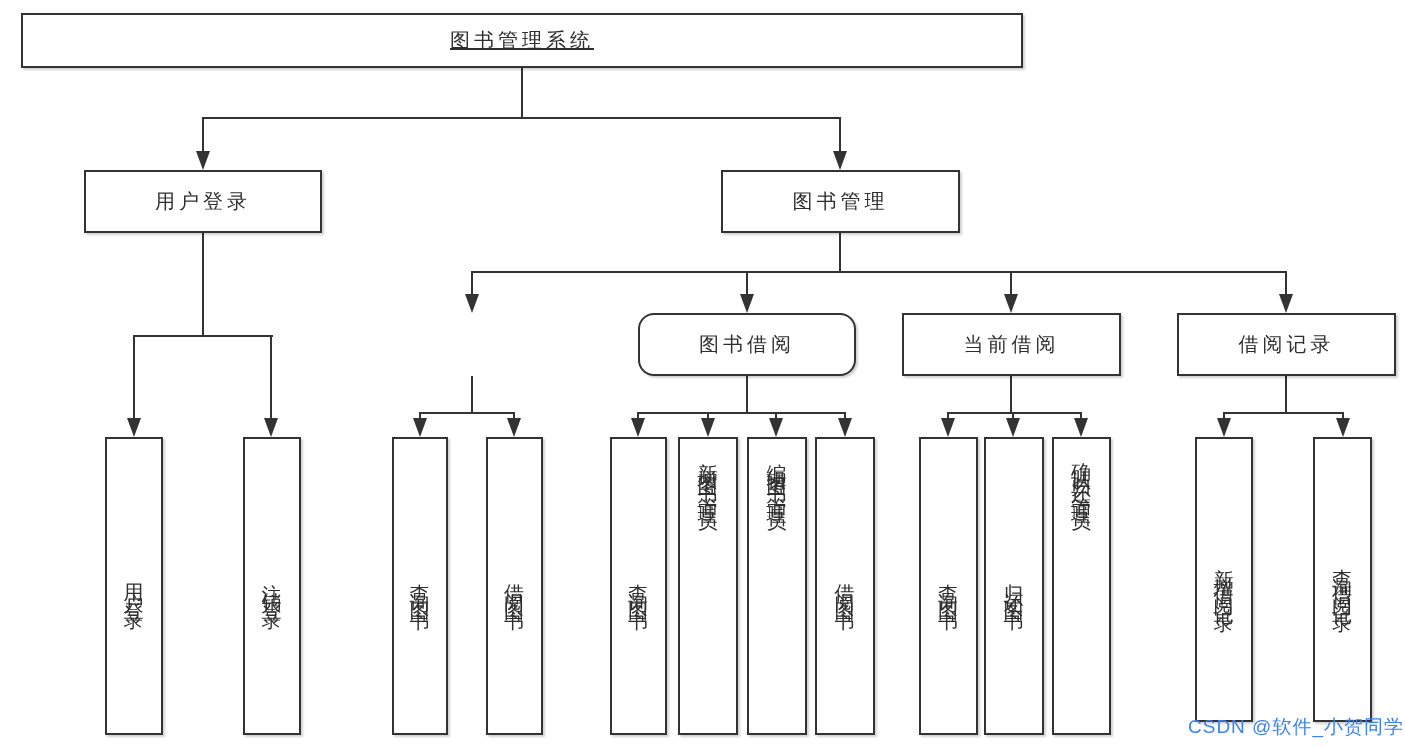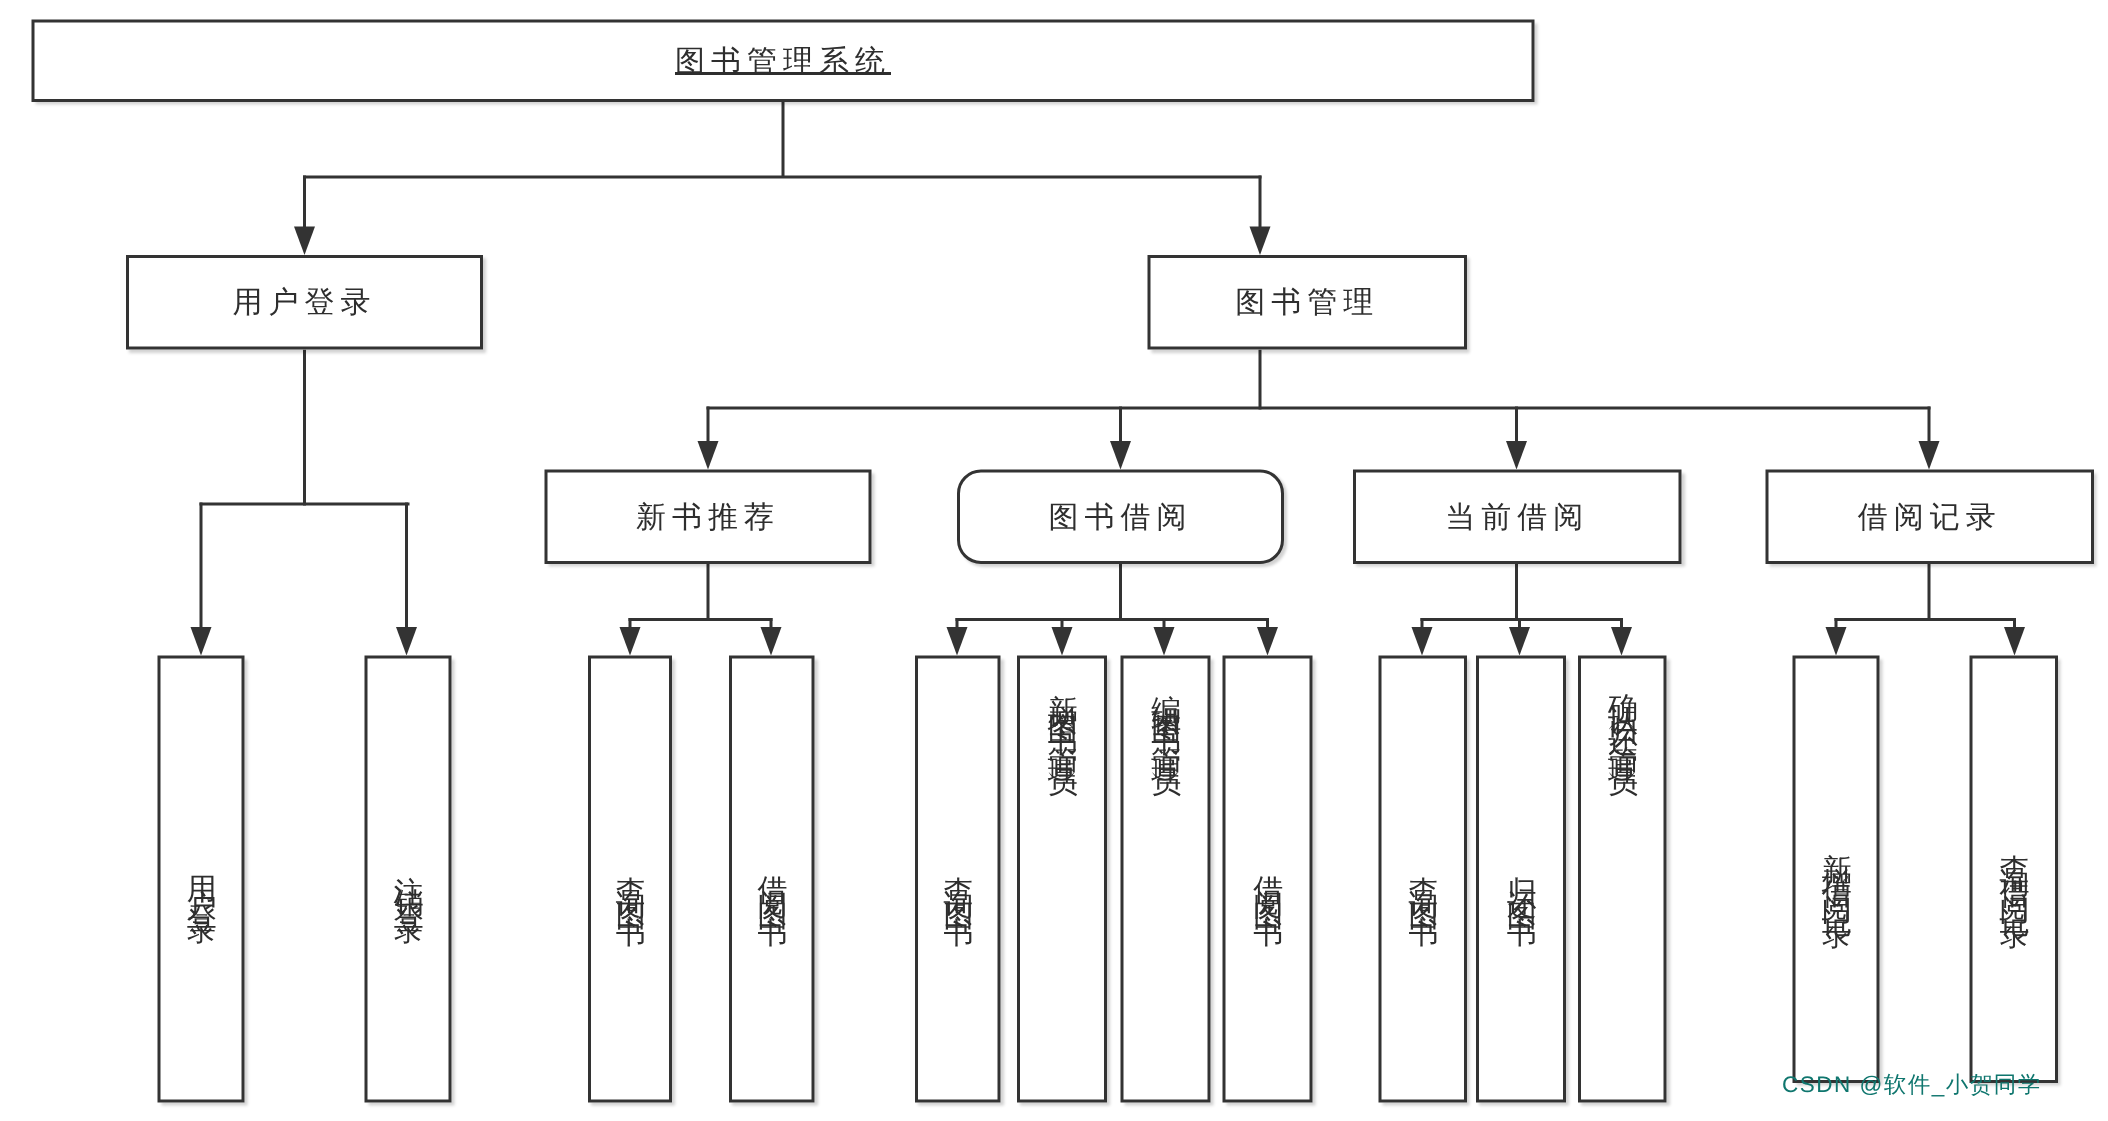--- a/index.html
+++ b/index.html
@@ -37,22 +37,22 @@
   .hl{position:absolute;height:2px;background:#333333;z-index:1;}
   .arrow{
     position:absolute;width:0;height:0;z-index:1;
     border-left:7px solid transparent;
     border-right:7px solid transparent;
     border-top:19px solid #333333;
   }
   .watermark{
     position:absolute;
     left:1188px;top:714px;
-    font-size:15px;
-    color:#0f766e;
+    font-size:19px;
+    color:#3b82f6;
     letter-spacing:1px;
     z-index:5;
     white-space:nowrap;
   }
 </style>
 </head>
 <body>
 
 <div class="canvas">
 
@@ -63,21 +63,21 @@
   <div class="vl" style="left:521px;top:68px;height:50px;"></div>
   <div class="hl" style="left:202px;top:117px;width:639px;"></div>
   <div class="vl" style="left:202px;top:117px;height:36px;"></div>
   <div class="arrow" style="left:196px;top:151px;"></div>
   <div class="vl" style="left:839px;top:117px;height:36px;"></div>
   <div class="arrow" style="left:833px;top:151px;"></div>
 
   <div class="node" style="left:84px;top:170px;width:238px;height:63px;">
     <span class="hlabel">用户登录</span>
   </div>
-  <div class="node" style="left:721px;top:170px;width:213px;height:63px;margin-left:44px;">
+  <div class="node" style="left:721px;top:170px;width:239px;height:63px;">
     <span class="hlabel">图书管理</span>
   </div>
 
   <div class="vl" style="left:202px;top:233px;height:104px;"></div>
   <div class="hl" style="left:133px;top:335px;width:140px;"></div>
   <div class="vl" style="left:133px;top:335px;height:85px;"></div>
   <div class="arrow" style="left:127px;top:418px;"></div>
   <div class="vl" style="left:270px;top:335px;height:85px;"></div>
   <div class="arrow" style="left:264px;top:418px;"></div>
 
@@ -85,23 +85,20 @@
   <div class="hl" style="left:471px;top:271px;width:816px;"></div>
   <div class="vl" style="left:471px;top:271px;height:25px;"></div>
   <div class="arrow" style="left:465px;top:294px;"></div>
   <div class="vl" style="left:746px;top:271px;height:25px;"></div>
   <div class="arrow" style="left:740px;top:294px;"></div>
   <div class="vl" style="left:1010px;top:271px;height:25px;"></div>
   <div class="arrow" style="left:1004px;top:294px;"></div>
   <div class="vl" style="left:1285px;top:271px;height:25px;"></div>
   <div class="arrow" style="left:1279px;top:294px;"></div>
 
-  <div class="node" style="left:363px;top:313px;width:218px;height:63px;">
-    <span class="hlabel">新书推荐</span>
-  </div>
   <div class="node" style="left:638px;top:313px;width:218px;height:63px;border-radius:16px;">
     <span class="hlabel">图书借阅</span>
   </div>
   <div class="node" style="left:902px;top:313px;width:219px;height:63px;">
     <span class="hlabel">当前借阅</span>
   </div>
   <div class="node" style="left:1177px;top:313px;width:219px;height:63px;">
     <span class="hlabel">借阅记录</span>
   </div>
 

